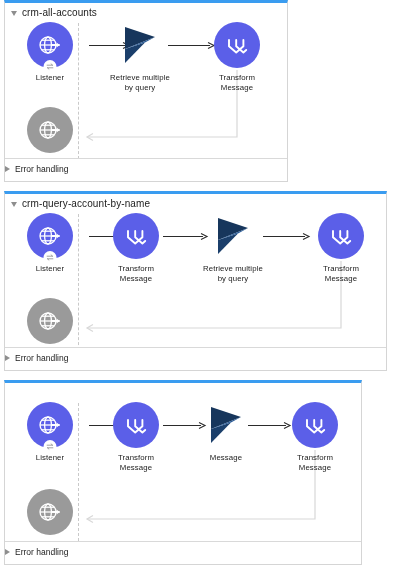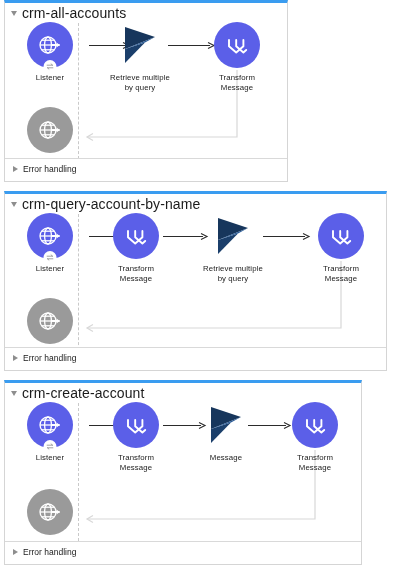--- a/index.html
+++ b/index.html
@@ -22,21 +22,21 @@
   }
   .flow-header{
     position:absolute;
     left:6px;top:3px;
     height:14px;
     display:flex;align-items:center;
     gap:5px;
     white-space:nowrap;
   }
   .flow-title{
-    font-size:14px;
+    font-size:10px;
     color:#1b1b1b;
     letter-spacing:.1px;
     line-height:1;
   }
   .tri{
     width:0;height:0;
     display:inline-block;
   }
   .tri-down{
     border-left:3.6px solid transparent;
@@ -53,21 +53,21 @@
   
   .err-band{
     position:absolute;
     left:0;right:0;bottom:0;
     height:22px;
     border-top:1px solid #d9d9d9;
     background:#fff;
   }
   .err-row{
     position:absolute;
-    left:8px;top:6px;
+    left:0;top:6px;
     display:flex;align-items:center;gap:5px;
     white-space:nowrap;
   }
   .err-label{font-size:8.5px;color:#1b1b1b;line-height:1;}
 
   
   .canvas{position:absolute;left:0;top:16px;right:0;bottom:22px;}
 
   
   .dashed-sep{
@@ -362,24 +362,20 @@
   <div class="err-band">
     <div class="err-row">
       <i class="tri tri-right"></i>
       <span class="err-label">Error handling</span>
     </div>
   </div>
 </div>
 
 <div class="flow" style="left:4px;top:380px;width:358px;height:185px;">
 
-  <div class="flow-header">
-    <i class="tri tri-down"></i>
-    <span class="flow-title">crm-create-account</span>
-  </div>
 
   <div class="canvas">
 
     <div class="dashed-sep" style="left:73px;top:4px;height:138px;"></div>
 
     <div class="retpath">
       <svg width="358" height="162" viewBox="0 0 358 162">
         <path d="M310 51 L310 120 L82 120" fill="none" stroke="#d8d8d8" stroke-width="1.2"></path>
         <path d="M88 116.6 L82 120 L88 123.4" fill="none" stroke="#d8d8d8" stroke-width="1.2"></path>
       </svg>

